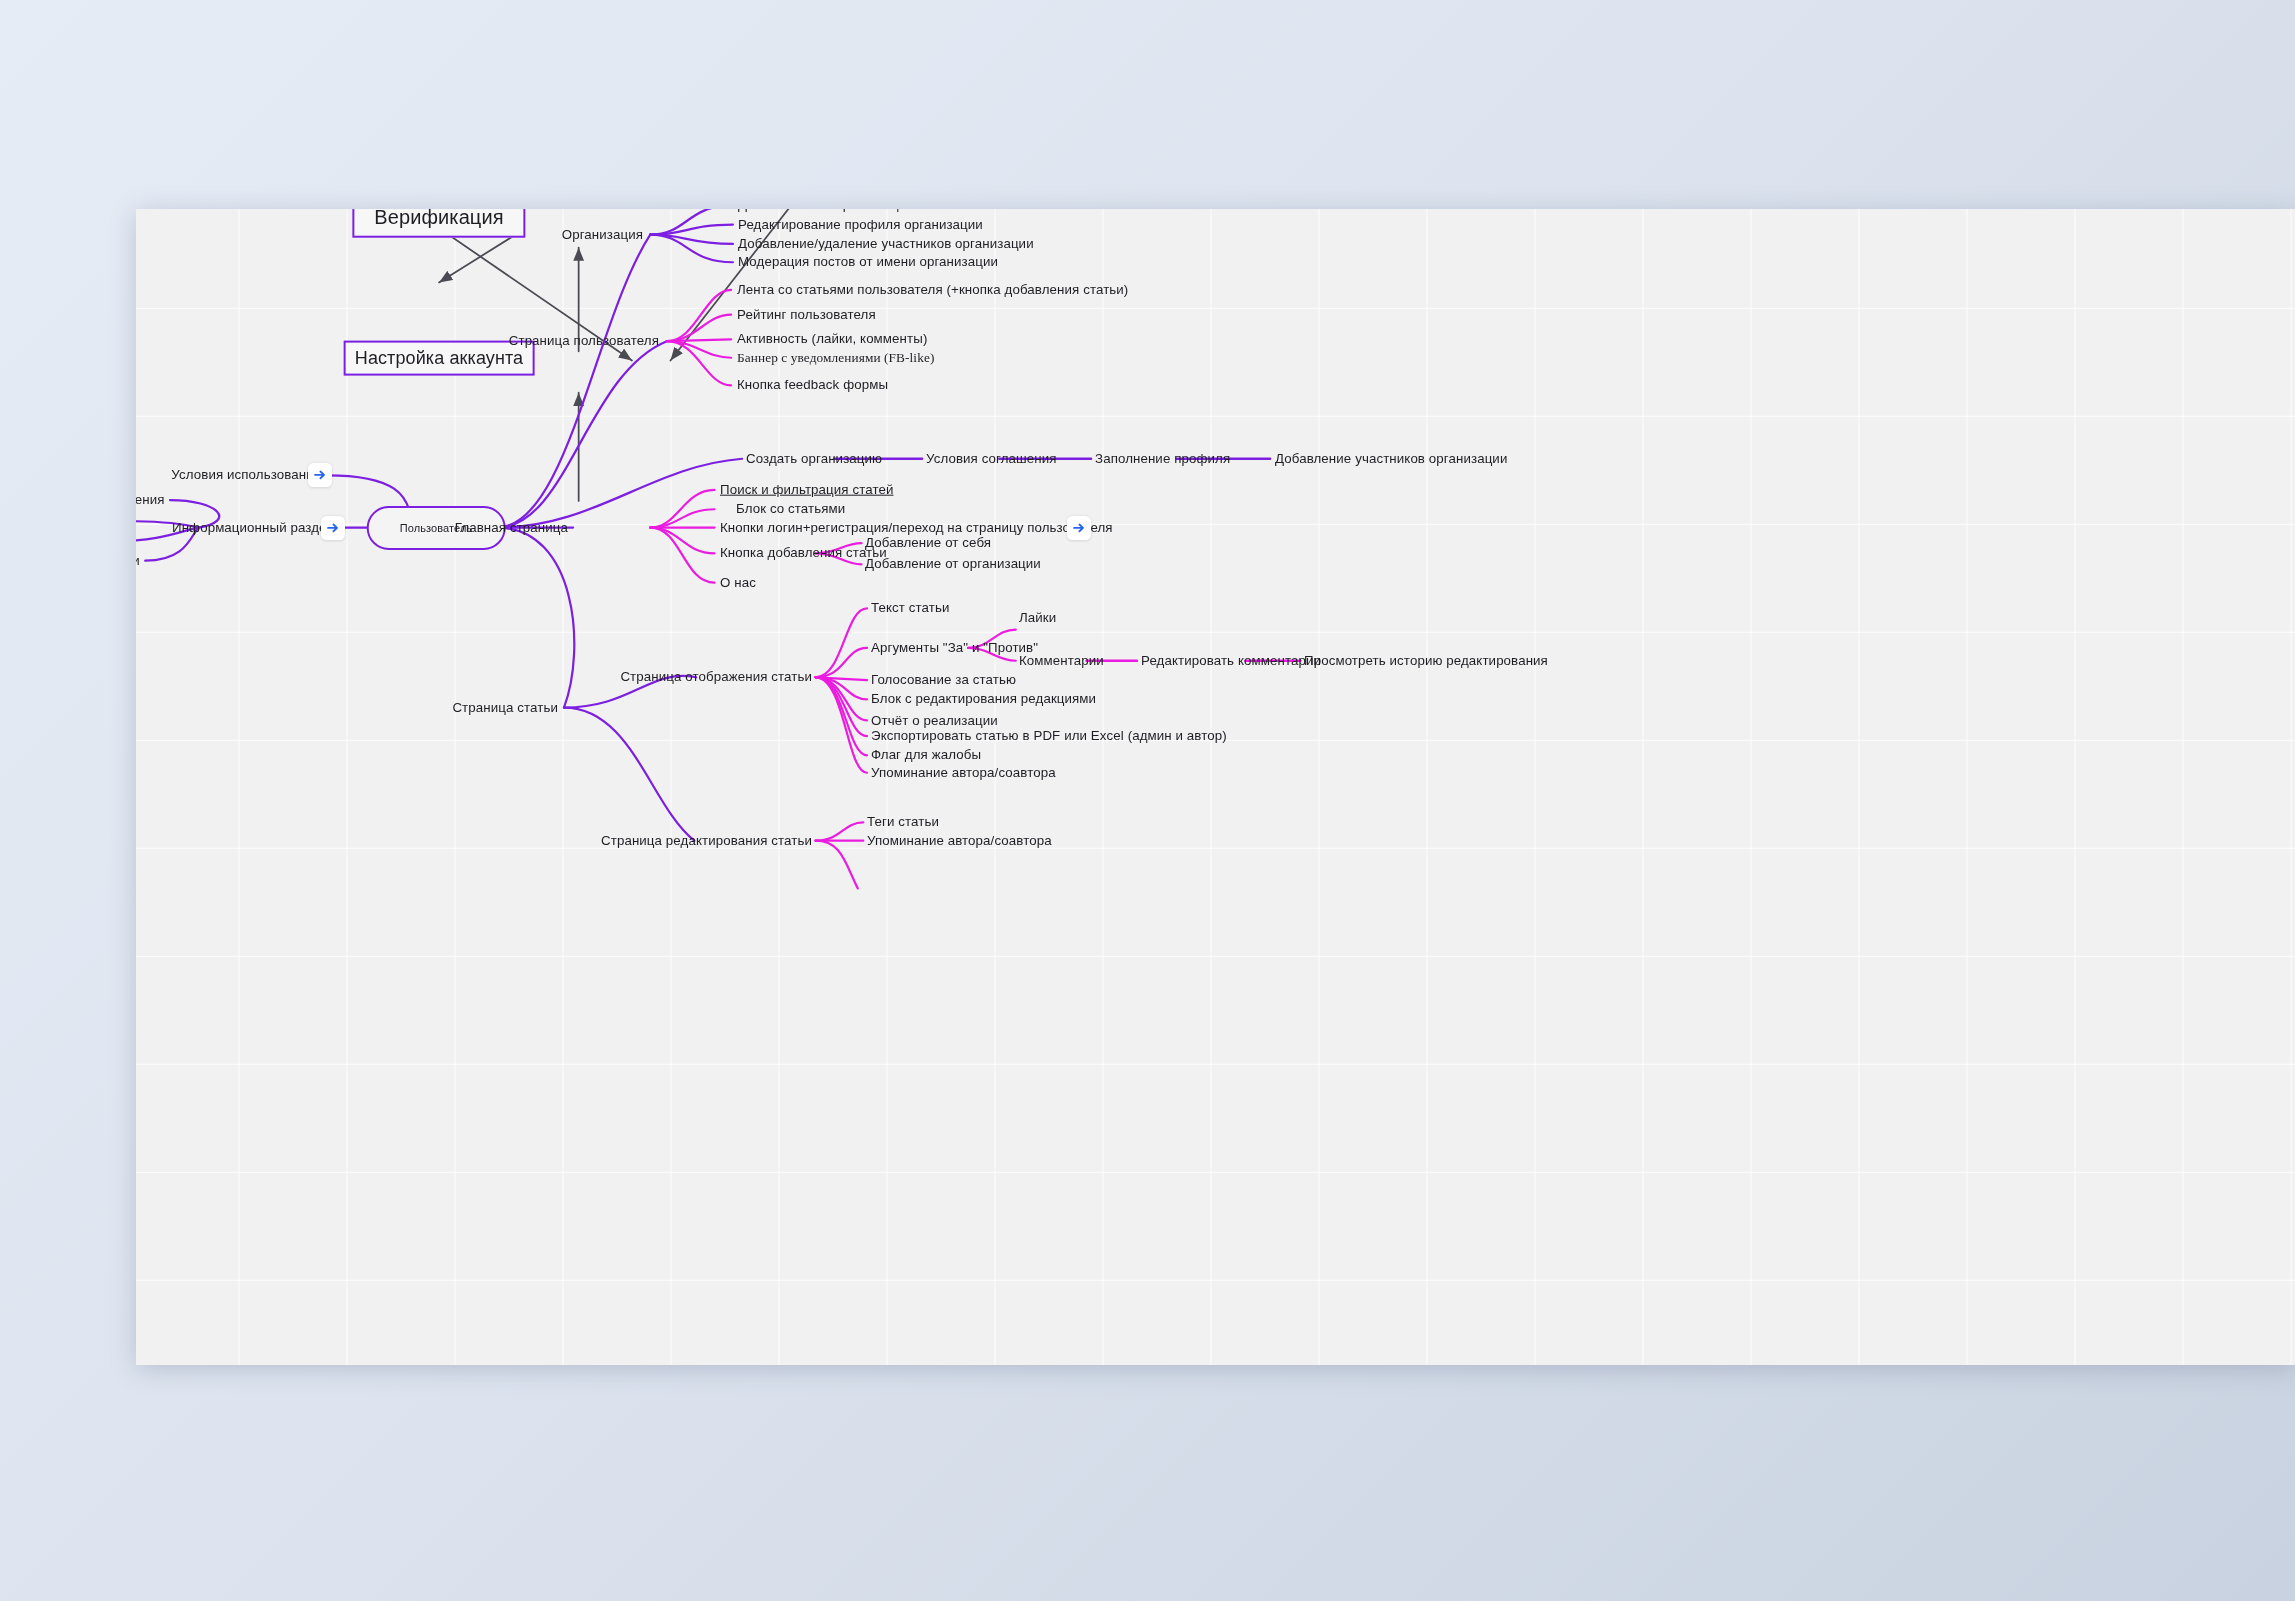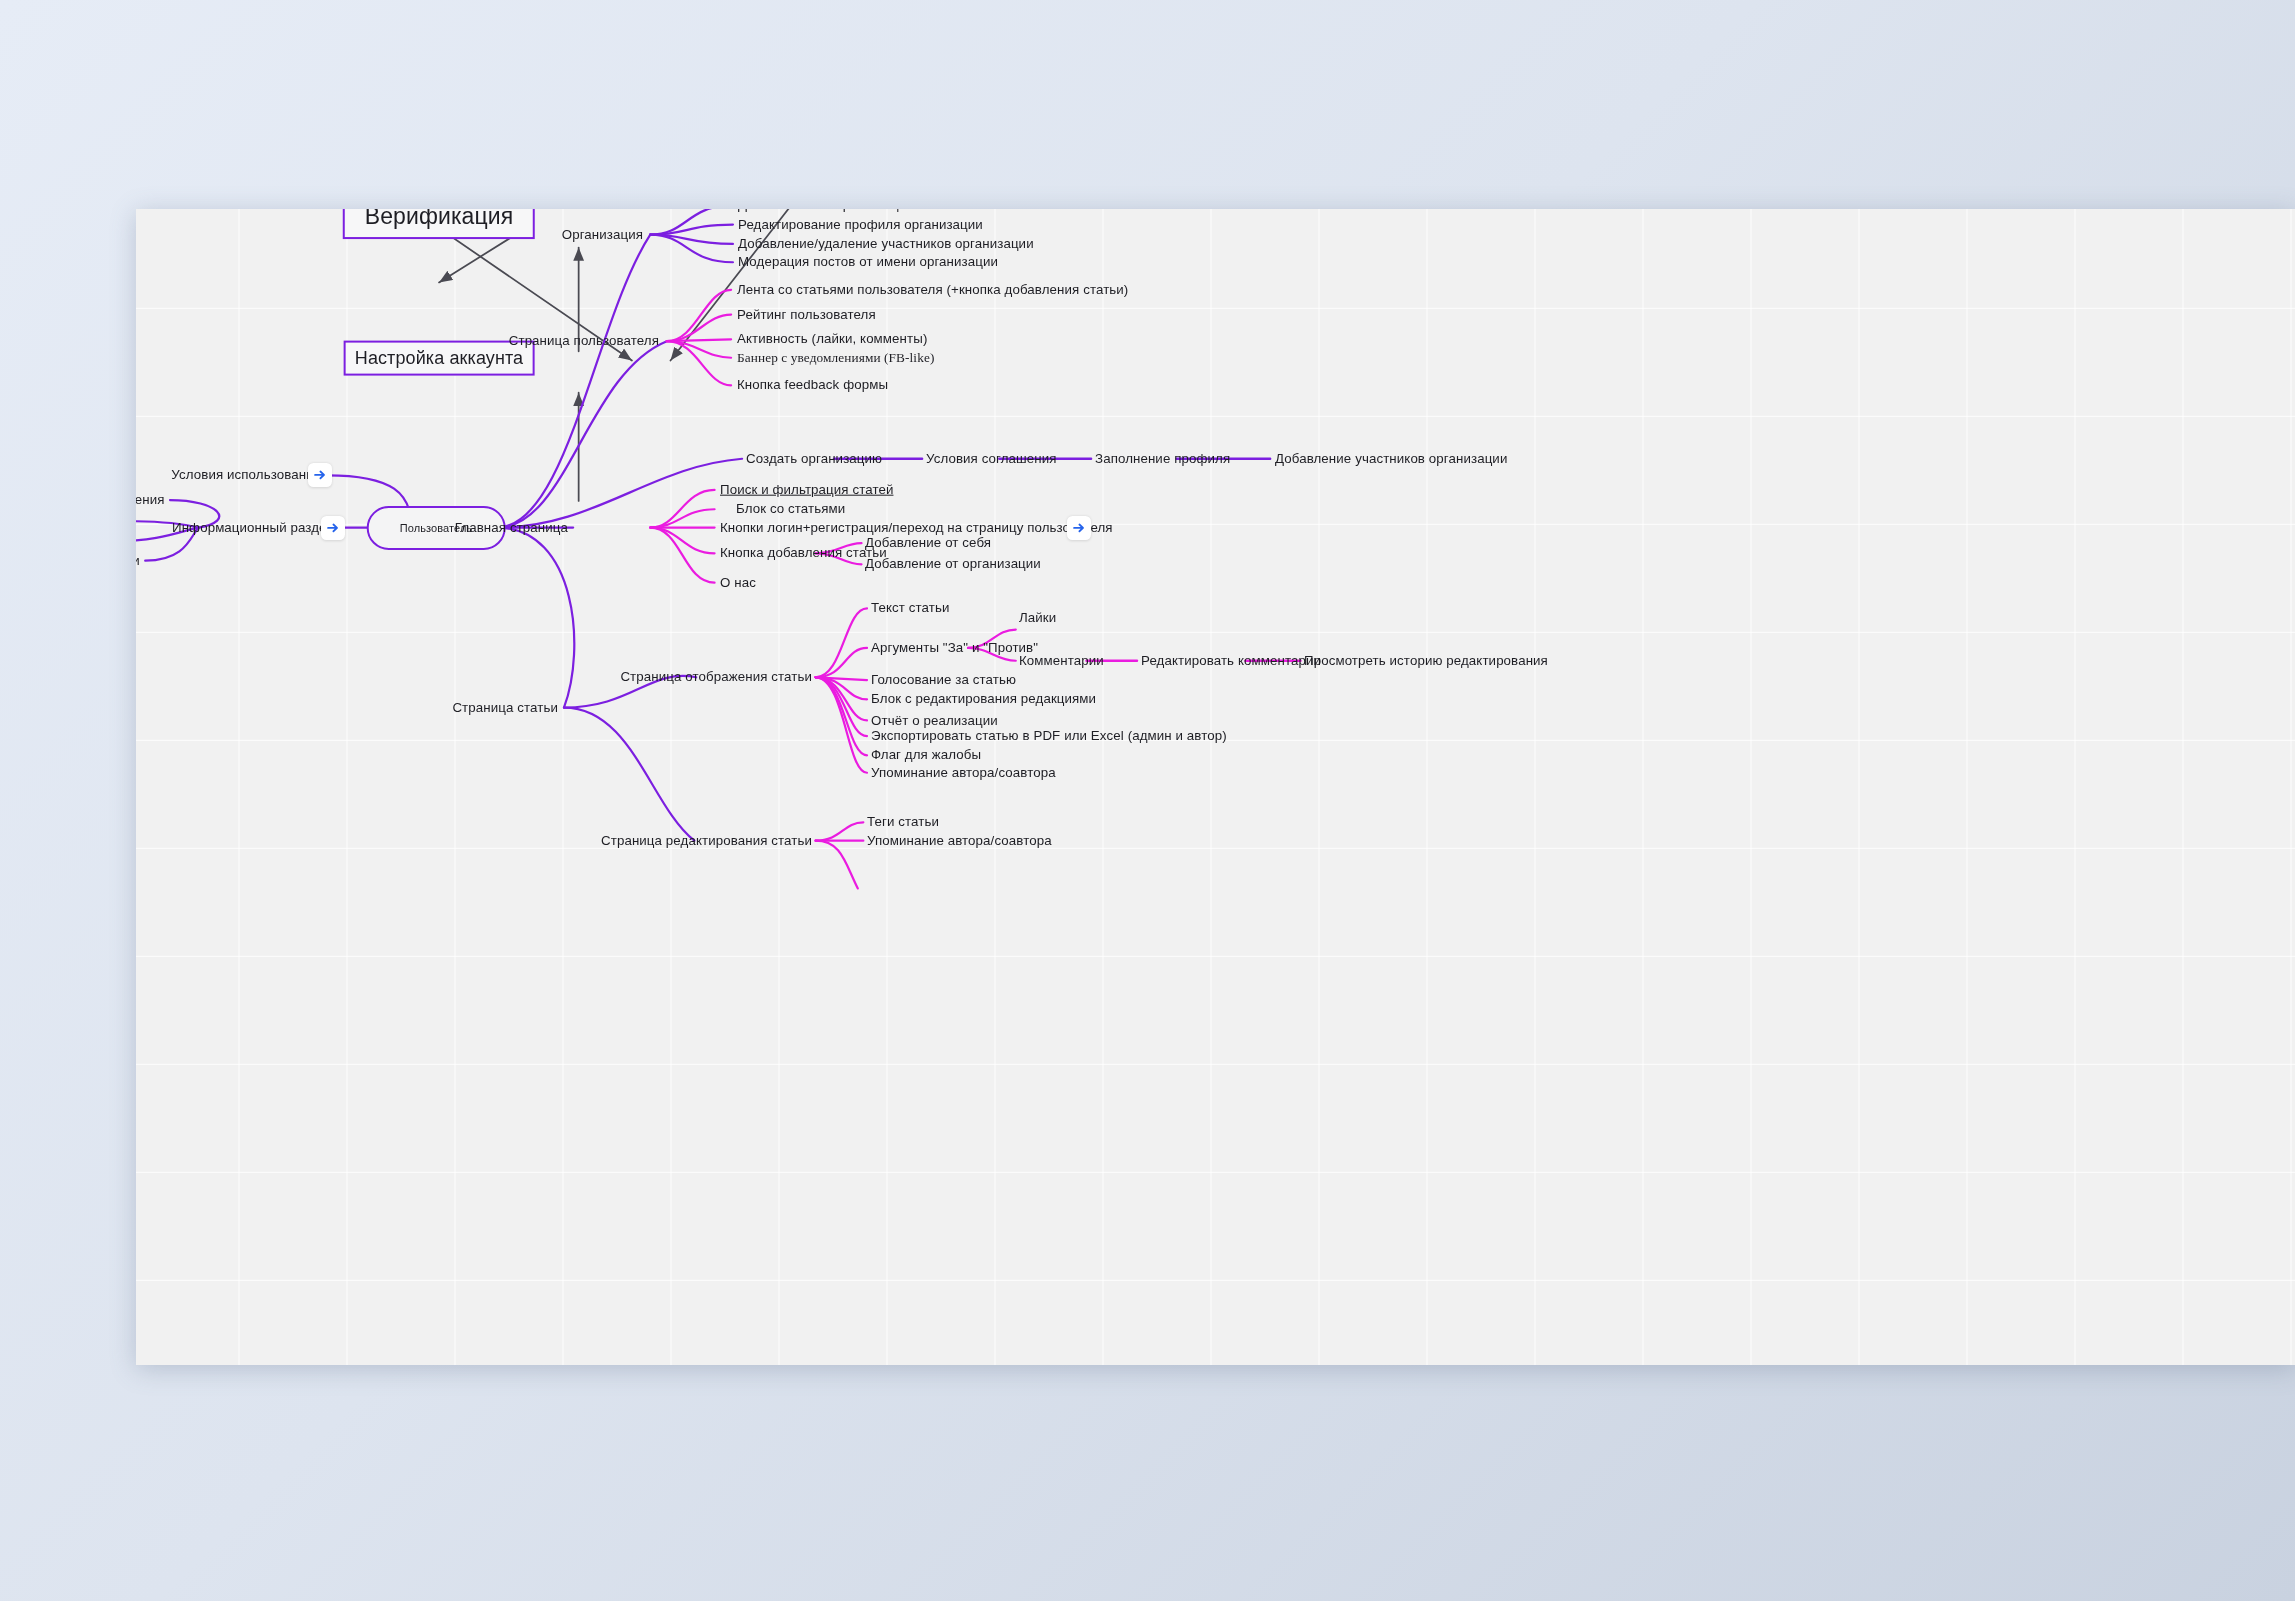--- a/index.html
+++ b/index.html
@@ -32,21 +32,21 @@
   }
   .n.c{transform:translate(-50%,-50%);}          
   .n.l{transform:translate(0,-50%);}             
   .n.r{transform:translate(-100%,-50%);}         
 
   
   .box{
     border:2px solid #7c1fe0;background:#f7f7f8;
     padding:5.5px 9.2px;font-size:18px;color:#1e1e24;
   }
-  .box.big{font-size:23px;padding:8.3px 20px;}
+  .box.big{font-size:20px;padding:8.3px 20px;}
 
   
   .pill{
     border:2.2px solid #7c1fe0;border-radius:24px;background:#f4f4f5;
     padding:14px 31px;font-size:11px;color:#1e1e24;
   }
 
   
   .badge{
     position:absolute;transform:translate(-50%,-50%);

